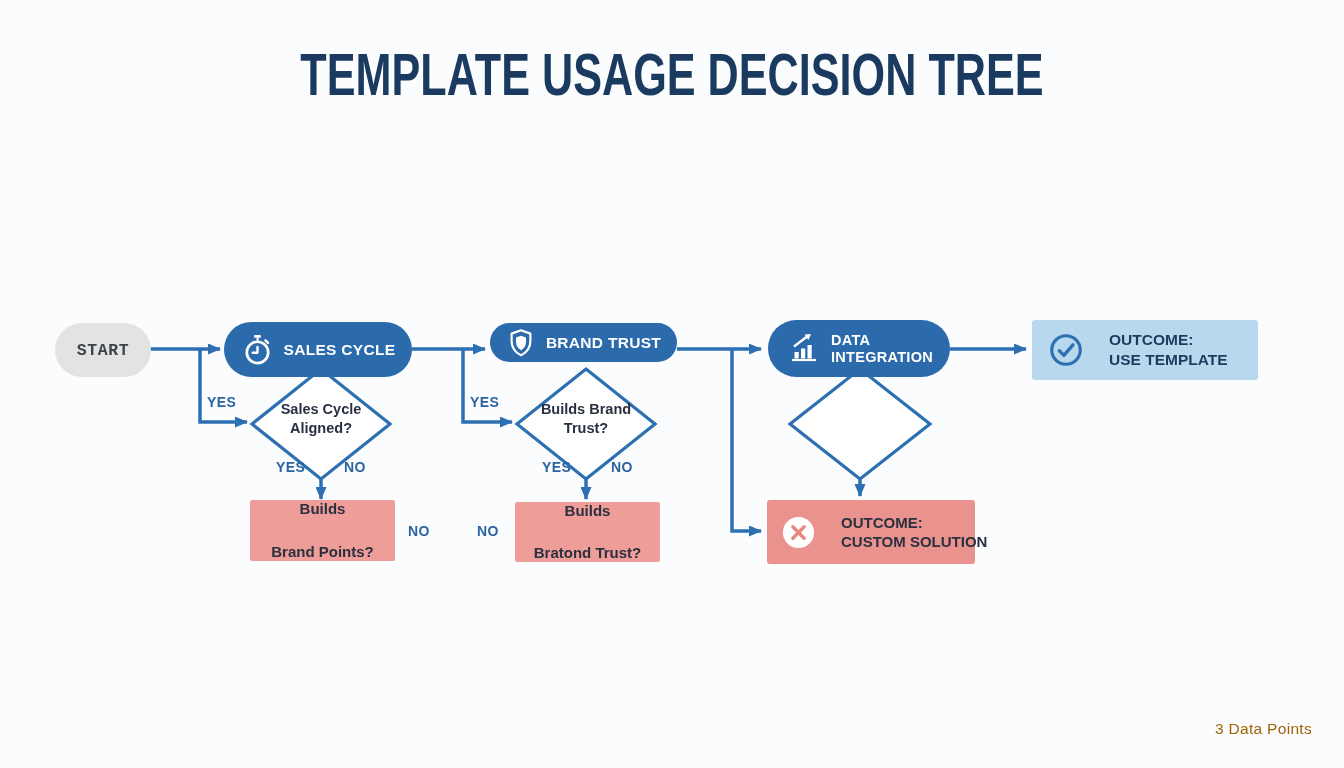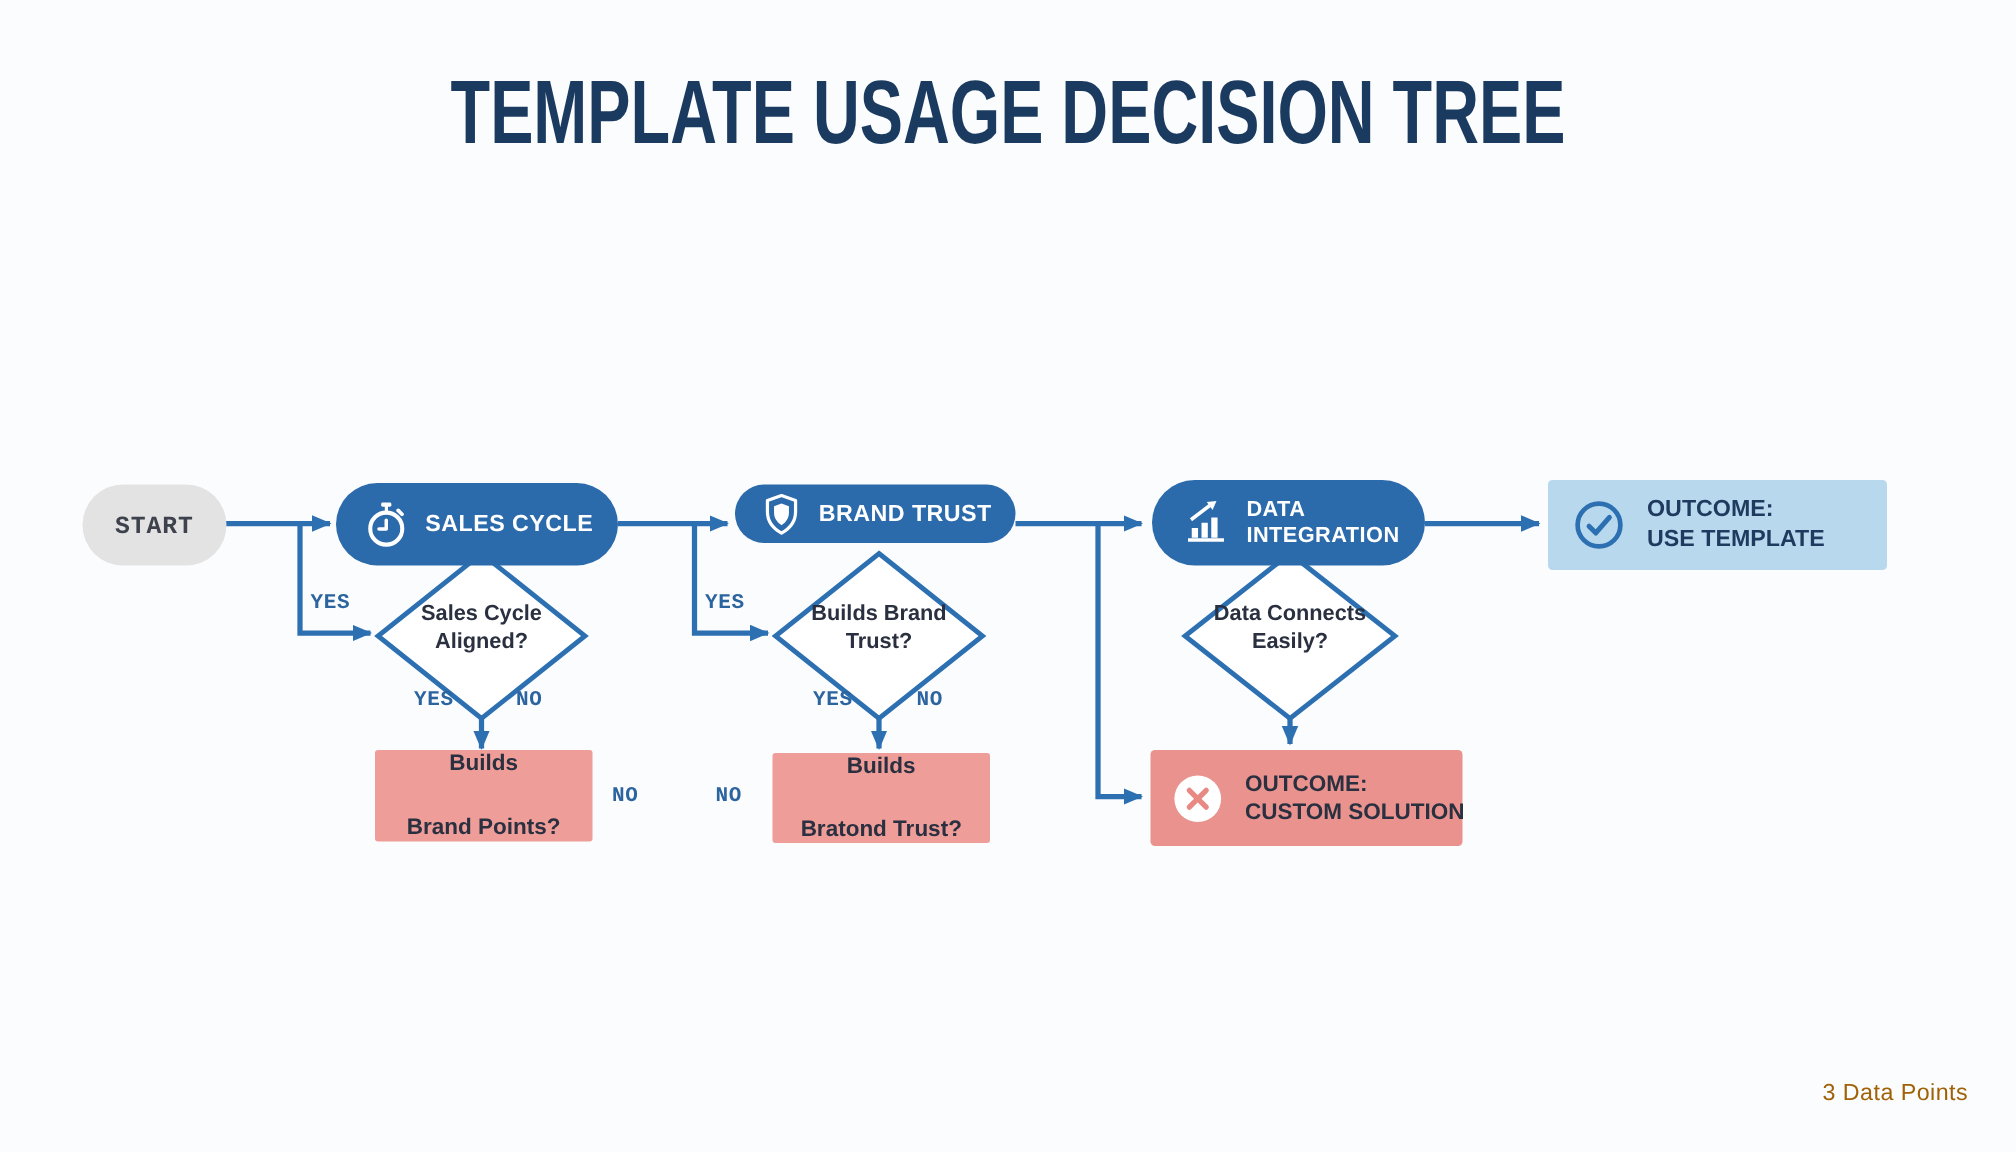--- a/index.html
+++ b/index.html
@@ -31,31 +31,31 @@
   #data-node{left:768px;top:320px;width:182px;height:57px;font-size:14.5px;}
   #data-node .two-line{display:flex;flex-direction:column;line-height:1.15;text-align:left;}
   .diamond-text{
     text-align:center;font-weight:bold;font-size:14.5px;line-height:1.3;
     color:#2a3040;
   }
   #d1-text{left:251px;top:400px;width:140px;}
   #d2-text{left:516px;top:400px;width:140px;}
   #d3-text{left:788px;top:400px;width:144px;}
   .branch-label{
-    font-weight:bold;font-size:14px;color:#2b649f;letter-spacing:0.4px;white-space:nowrap;font-family:Liberation Mono, monospace;
+    font-weight:bold;font-size:14px;color:#2b649f;letter-spacing:0.4px;white-space:nowrap;
   }
   .result-box{
     background:#ee9d98;color:#2a3040;font-weight:bold;font-size:15px;
     display:flex;flex-direction:column;align-items:center;justify-content:center;
     line-height:1.35;border-radius:2px;text-align:center;gap:22px;
   }
   #result1{left:250px;top:500px;width:145px;height:61px;}
   #result2{left:515px;top:502px;width:145px;height:60px;}
   .outcome-box{
-    display:flex;align-items:center;gap:13px;border-radius:3px;
+    display:flex;align-items:center;gap:24px;border-radius:3px;
     font-weight:bold;line-height:1.3;
   }
   #outcome-template{
     left:1032px;top:320px;width:226px;height:60px;background:#b8d8ee;
     color:#1e3a5e;font-size:15.5px;padding-left:0;
   }
   #outcome-template .icon-wrap{margin-left:15px;}
   #outcome-custom{
     left:767px;top:500px;width:208px;height:64px;background:#ea938e;
     color:#2a3040;font-size:15px;
@@ -170,24 +170,20 @@
   </div>
 
   <div class="abs diamond-text" id="d1-text">
     <div>Sales Cycle</div>
     <div>Aligned?</div>
   </div>
   <div class="abs diamond-text" id="d2-text">
     <div>Builds Brand</div>
     <div>Trust?</div>
   </div>
-  <div class="abs diamond-text" id="d3-text">
-    <div>Data Connects</div>
-    <div>Easily?</div>
-  </div>
 
   <div class="abs branch-label" style="left:207px;top:394px;">YES</div>
   <div class="abs branch-label" style="left:470px;top:394px;">YES</div>
 
   <div class="abs branch-label" style="left:276px;top:459px;">YES</div>
   <div class="abs branch-label" style="left:344px;top:459px;">NO</div>
 
   <div class="abs branch-label" style="left:542px;top:459px;">YES</div>
   <div class="abs branch-label" style="left:611px;top:459px;">NO</div>
 

